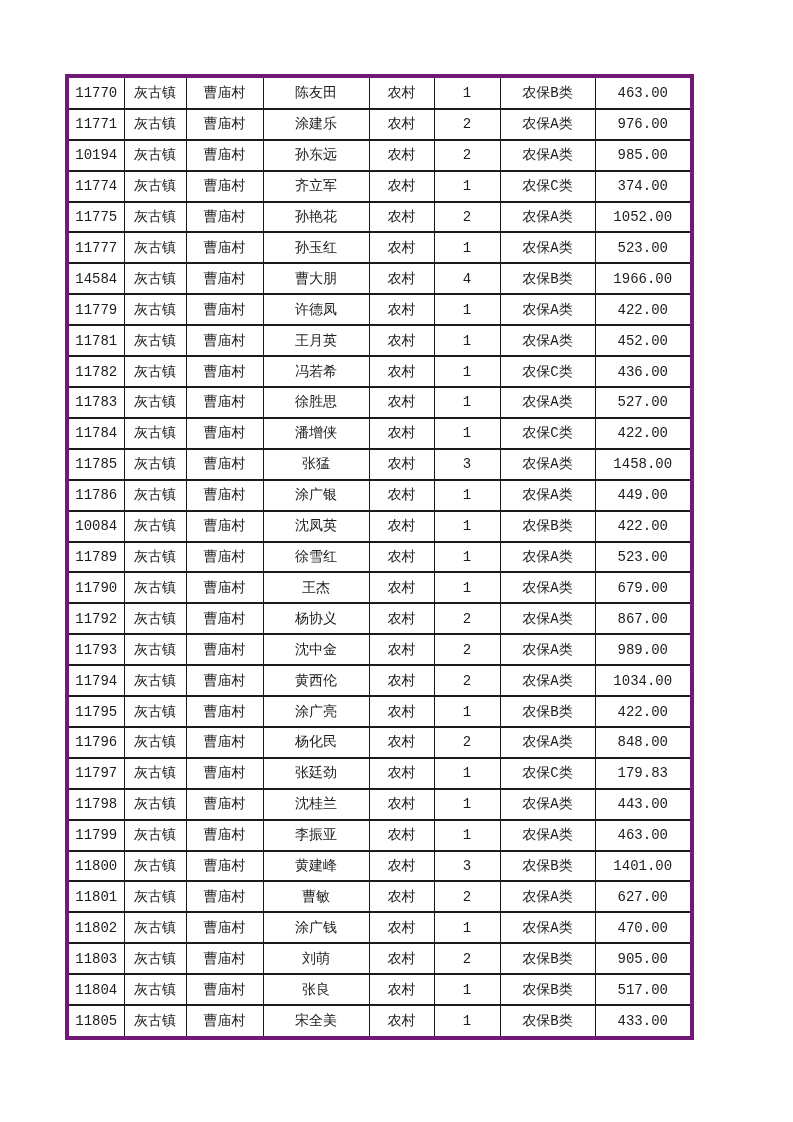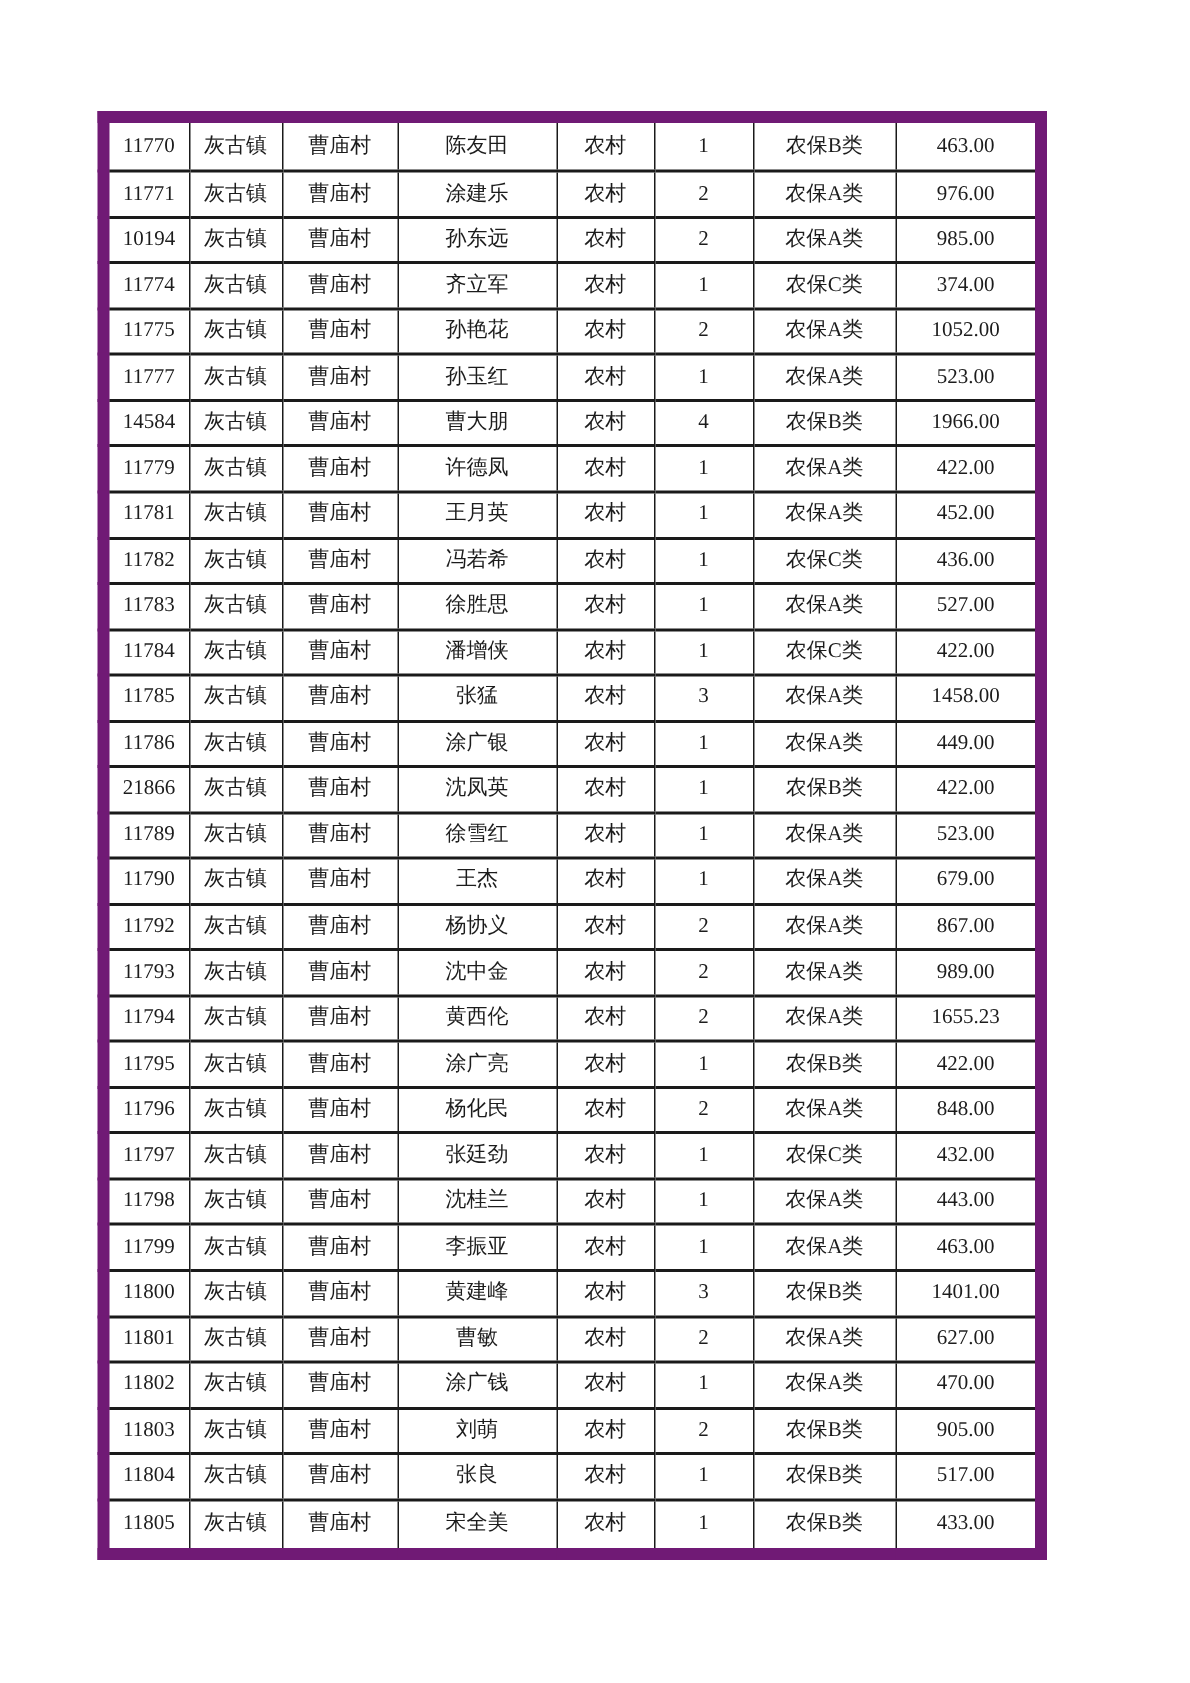--- a/index.html
+++ b/index.html
@@ -22,21 +22,22 @@
     overflow: hidden;
   }
   table.roster {
     position: absolute;
     left: 65px;
     top: 74px;
     width: 625px;
     height: 966px;
     border-collapse: collapse;
     table-layout: fixed;
-    border: 8px solid #701a75;
+    border: 4px solid #701a75;
+    font-family: Liberation Mono, monospace;
   }
   table.roster td {
     border-left: 1px solid #1a1a1a;
     border-right: 1px solid #1a1a1a;
     border-top: 2px solid #1a1a1a;
     border-bottom: 2px solid #1a1a1a;
     text-align: center;
     vertical-align: middle;
     font-size: 14px;
     line-height: 1;
@@ -195,21 +196,21 @@
           <td>11786</td>
           <td>灰古镇</td>
           <td>曹庙村</td>
           <td>涂广银</td>
           <td>农村</td>
           <td>1</td>
           <td>农保A类</td>
           <td>449.00</td>
         </tr>
         <tr>
-          <td>21866</td>
+          <td>10084</td>
           <td>灰古镇</td>
           <td>曹庙村</td>
           <td>沈凤英</td>
           <td>农村</td>
           <td>1</td>
           <td>农保B类</td>
           <td>422.00</td>
         </tr>
         <tr>
           <td>11789</td>
@@ -252,21 +253,21 @@
           <td>989.00</td>
         </tr>
         <tr>
           <td>11794</td>
           <td>灰古镇</td>
           <td>曹庙村</td>
           <td>黄西伦</td>
           <td>农村</td>
           <td>2</td>
           <td>农保A类</td>
-          <td>1655.23</td>
+          <td>1034.00</td>
         </tr>
         <tr>
           <td>11795</td>
           <td>灰古镇</td>
           <td>曹庙村</td>
           <td>涂广亮</td>
           <td>农村</td>
           <td>1</td>
           <td>农保B类</td>
           <td>422.00</td>
@@ -282,21 +283,21 @@
           <td>848.00</td>
         </tr>
         <tr>
           <td>11797</td>
           <td>灰古镇</td>
           <td>曹庙村</td>
           <td>张廷劲</td>
           <td>农村</td>
           <td>1</td>
           <td>农保C类</td>
-          <td>432.00</td>
+          <td>179.83</td>
         </tr>
         <tr>
           <td>11798</td>
           <td>灰古镇</td>
           <td>曹庙村</td>
           <td>沈桂兰</td>
           <td>农村</td>
           <td>1</td>
           <td>农保A类</td>
           <td>443.00</td>

